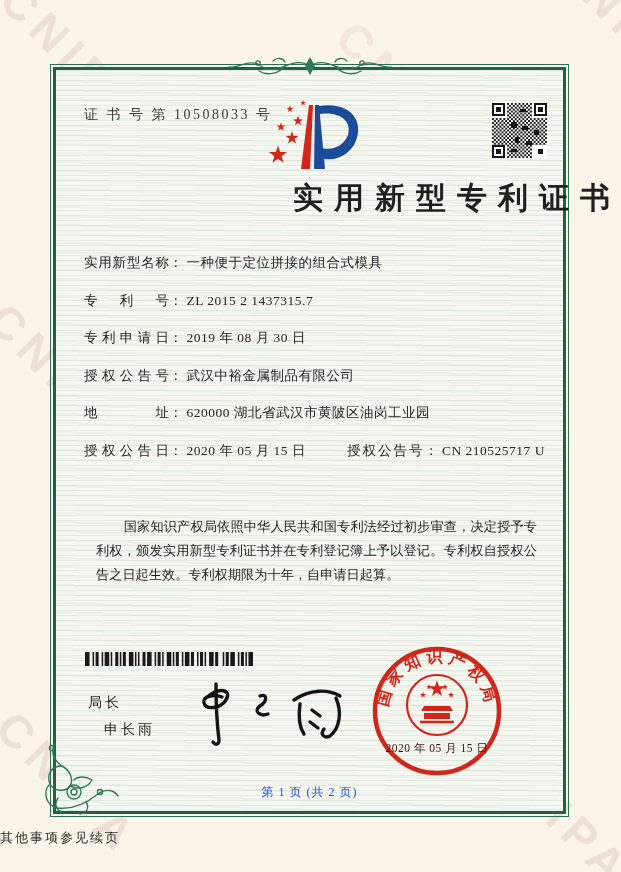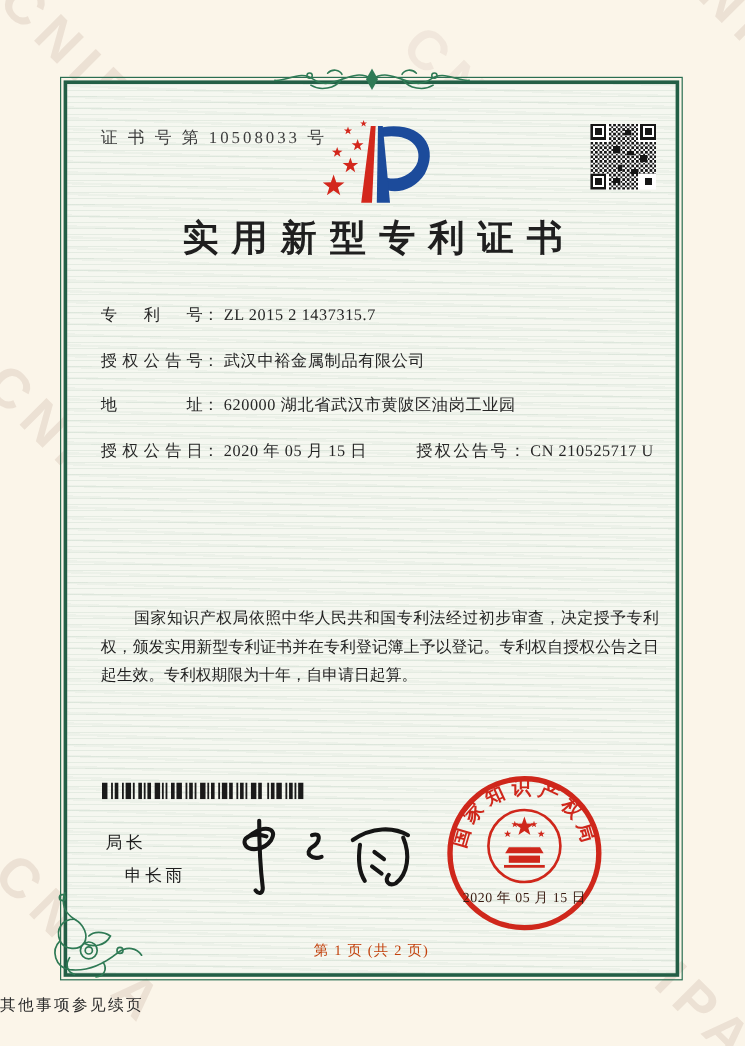--- a/index.html
+++ b/index.html
@@ -30,47 +30,47 @@
       repeating-linear-gradient(2deg, rgba(125,165,140,0.07) 0px, rgba(125,165,140,0.07) 2px, transparent 2px, transparent 9px);
   }
   .cert-number{
     position:absolute;left:84px;top:106px;
     font-size:14px;letter-spacing:2.5px;color:#3d3d3d;
   }
   .logo{position:absolute;left:256px;top:93px;width:118px;height:84px;}
   .qr{position:absolute;left:492px;top:103px;width:55px;height:55px;}
   .title{
     position:absolute;left:0;right:0;top:178px;
-    text-align:center;font-size:30px;font-weight:bold;
+    text-align:right;font-size:30px;font-weight:bold;
     letter-spacing:11px;text-indent:11px;color:#1f1f1f;
   }
   .fields{position:absolute;left:84px;top:254px;width:466px;font-size:13.5px;color:#262626;}
   .frow{margin-bottom:16.5px;height:21px;white-space:nowrap;}
   .flabel{
     display:inline-block;width:85px;
     text-align:justify;text-align-last:justify;
     vertical-align:bottom;
   }
   .fcolon{margin-right:4px;}
   .fvalue{letter-spacing:0.5px;}
   .fpair2{margin-left:41px;}
   .fpair2 .flabel2{letter-spacing:2px;}
   .paras{
     position:absolute;left:84px;top:503px;width:465px;
     font-size:13.2px;line-height:1.82;text-align:justify;color:#1f1f1f;
   }
-  .paras p{margin:0;text-indent:2.1em;}
+  .paras p{margin:12px;text-indent:2.1em;}
   .barcode{position:absolute;left:85px;top:652px;width:168px;height:14px;}
   .signatory-title{position:absolute;left:88px;top:694px;font-size:14px;letter-spacing:3px;color:#1f1f1f;}
   .signatory-name{position:absolute;left:88px;top:721px;font-size:14px;letter-spacing:3px;color:#1f1f1f;margin-left:16px;}
   .signature{position:absolute;left:176px;top:676px;width:176px;height:72px;}
   .seal{position:absolute;left:371px;top:645px;width:132px;height:132px;}
   .page-indicator{
     position:absolute;left:50px;width:519px;top:784px;
-    text-align:center;font-size:12px;letter-spacing:1px;color:#c2410c;
+    text-align:center;font-size:12px;letter-spacing:1px;color:#1d4ed8;
   }
   .continuation-note{
     position:absolute;left:0;right:0;top:829px;
     text-align:left;font-size:13px;letter-spacing:2px;color:#2c2c2c;
   }
   .flourish-top{position:absolute;left:225px;top:52px;width:170px;height:27px;}
   .floral-bl{position:absolute;left:40px;top:740px;width:80px;height:76px;}
 </style>
 </head>
 <body>
@@ -164,21 +164,27 @@
         <rect x="10" y="24" width="3" height="2"></rect>
       <rect x="15" y="3" width="3" height="2"></rect>
         <rect x="24" y="24" width="3" height="3"></rect>
     </g>
   </svg>
 
   <div class="title">实用新型专利证书</div>
 
   <div class="fields">
     <div class="frow">
+      <span class="flabel">实用新型名称</span><span class="fcolon">：</span><span class="fvalue">一种便于定位拼接的组合式模具</span>
+    </div>
+    <div class="frow">
       <span class="flabel">专利号</span><span class="fcolon">：</span><span class="fvalue">ZL 2015 2 1437315.7</span>
+    </div>
+    <div class="frow">
+      <span class="flabel">专利申请日</span><span class="fcolon">：</span><span class="fvalue">2019 年 08 月 30 日</span>
     </div>
     <div class="frow">
       <span class="flabel">授权公告号</span><span class="fcolon">：</span><span class="fvalue">武汉中裕金属制品有限公司</span>
     </div>
     <div class="frow">
       <span class="flabel">地址</span><span class="fcolon">：</span><span class="fvalue">620000 湖北省武汉市黄陂区油岗工业园</span>
     </div>
     <div class="frow">
       <span class="flabel">授权公告日</span><span class="fcolon">：</span><span class="fvalue">2020 年 05 月 15 日</span><span class="fpair2"><span class="flabel2">授权公告号</span><span class="fcolon">：</span><span class="fvalue">CN 210525717 U</span></span>
     </div>

